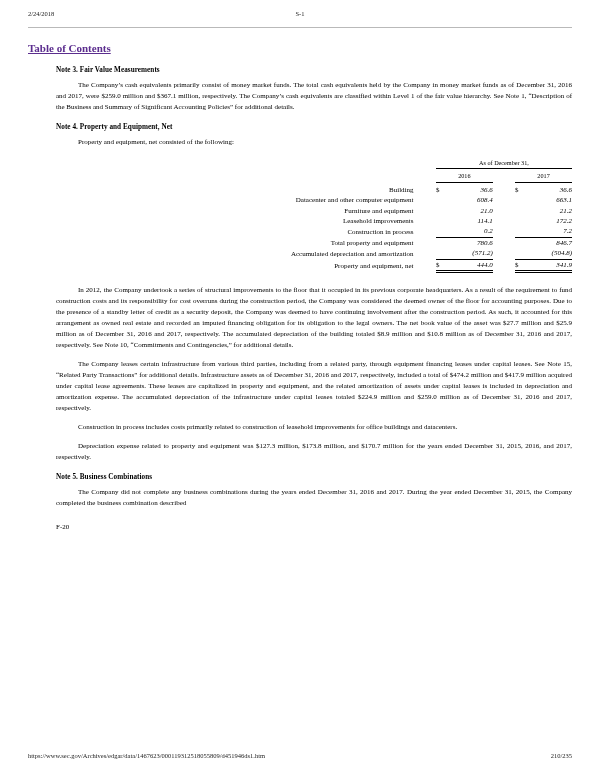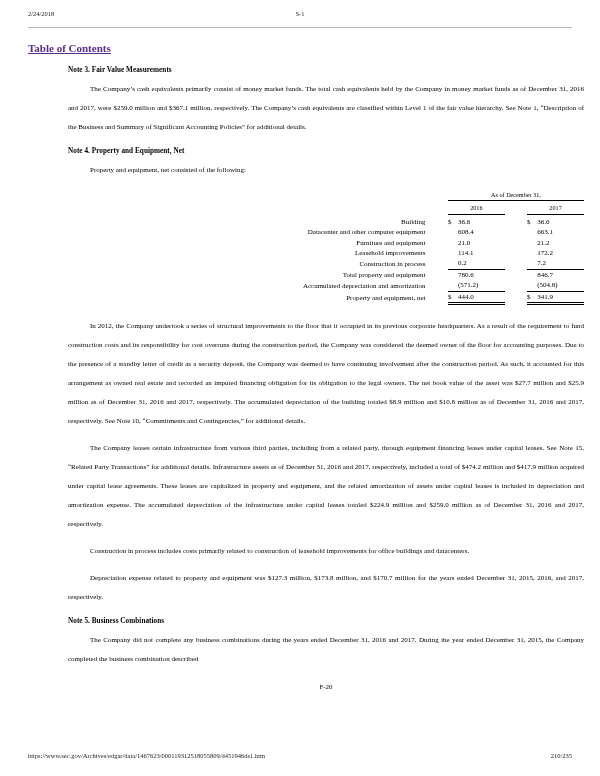--- a/index.html
+++ b/index.html
@@ -87,34 +87,34 @@
     display: inline-block;
     font-family: "Liberation Serif", "DejaVu Serif", serif;
     font-size: 11px;
     font-weight: bold;
     color: #5b2d8e;
     text-decoration: underline;
     margin-bottom: 12px;
   }
 
   .content {
-    margin-left: 40px;
+    margin-left: 28px;
     width: 516px;
   }
 
   .note-head {
     font-size: 7.2px;
     font-weight: bold;
     margin: 0 0 6px 0;
     letter-spacing: 0.05px;
   }
 
   p.para {
     font-size: 7px;
-    line-height: 19px;
+    line-height: 11px;
     text-align: justify;
     margin: 0 0 8px 0;
     text-indent: 22px;
   }
   p.para.lead-in { text-indent: 22px; margin-bottom: 10px; }
 
   .gap-before { margin-top: 10px; }
 
   
   table.fin {
@@ -150,25 +150,24 @@
     line-height: 8px;
     padding-top: 1px;
   }
   .spacer-row td { height: 2px; line-height: 2px; font-size: 0; }
 
   td.indent1 { padding-left: 22px; }
 
   td.rule-top  { border-top: 1px solid #000; }
   td.rule-dbl  { border-bottom: 3px double #000; }
 
-  .num { text-align: left; white-space: nowrap; }
+  .num { text-align: right; white-space: nowrap; font-style: italic; }
   .sym { text-align: left;  white-space: nowrap; }
 
   .page-num {
-    text-align: center;
     font-size: 7px;
     margin-top: 14px;
   }
 </style>
 </head>
 <body>
 
 <div class="print-header">
   <span class="ph-date">2/24/2018</span>
   <span class="ph-title">S-1</span>

